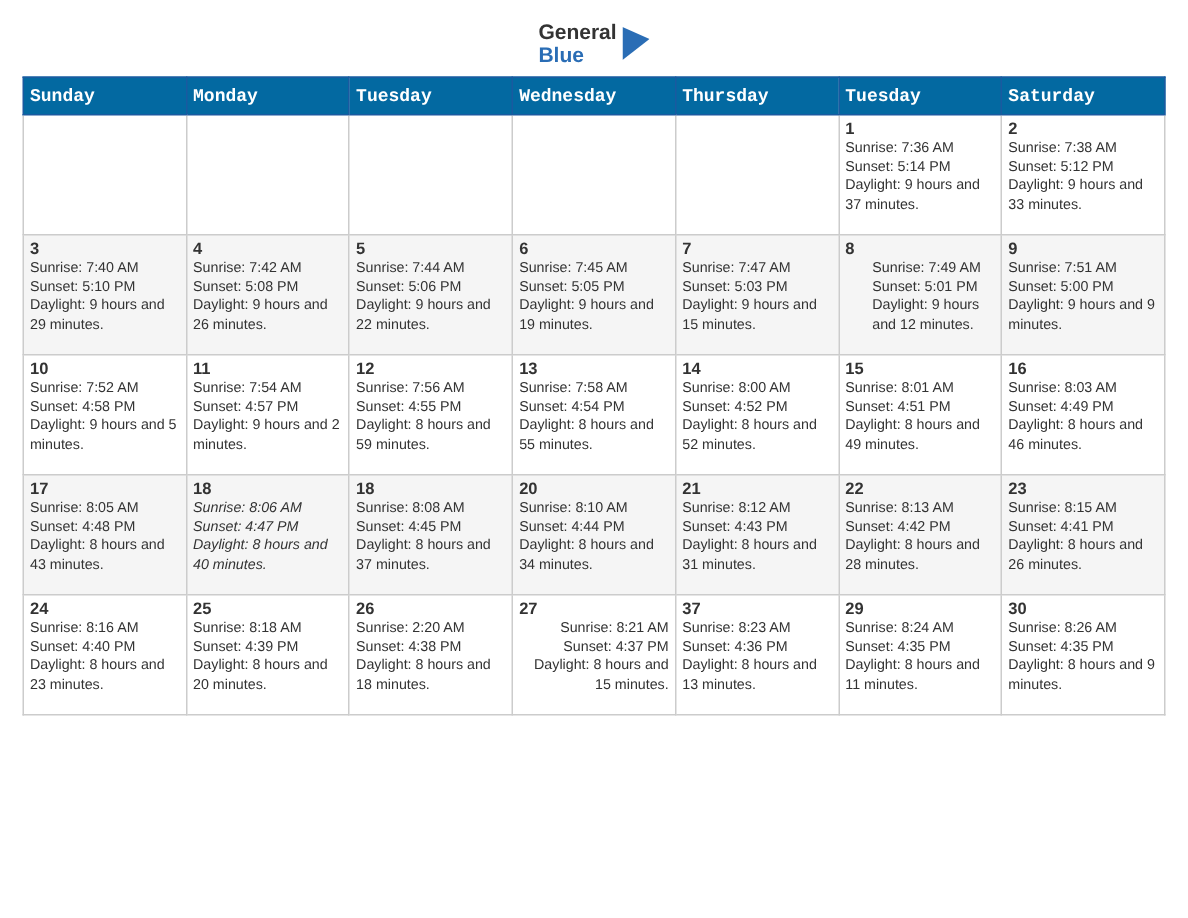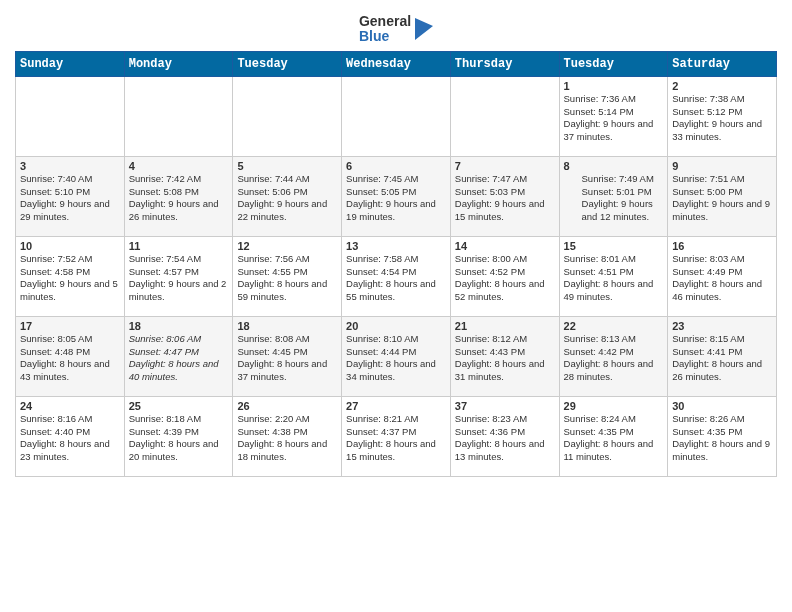--- a/index.html
+++ b/index.html
@@ -306,21 +306,21 @@
 Daylight: 8 hours and 20 minutes.</div>
           </td>
           <td>
             <span class="day-num">26</span>
             <div class="day-info" style="white-space: pre-line;">Sunrise: 2:20 AM
 Sunset: 4:38 PM
 Daylight: 8 hours and 18 minutes.</div>
           </td>
           <td>
             <span class="day-num">27</span>
-            <div class="day-info" style="white-space: pre-line;">Sunrise: 8:21 AM
+            <div class="day-info" style="white-space: pre-line; text-align: right;">Sunrise: 8:21 AM
 Sunset: 4:37 PM
 Daylight: 8 hours and 15 minutes.</div>
           </td>
           <td>
             <span class="day-num">37</span>
             <div class="day-info" style="white-space: pre-line;">Sunrise: 8:23 AM
 Sunset: 4:36 PM
 Daylight: 8 hours and 13 minutes.</div>
           </td>
           <td>

